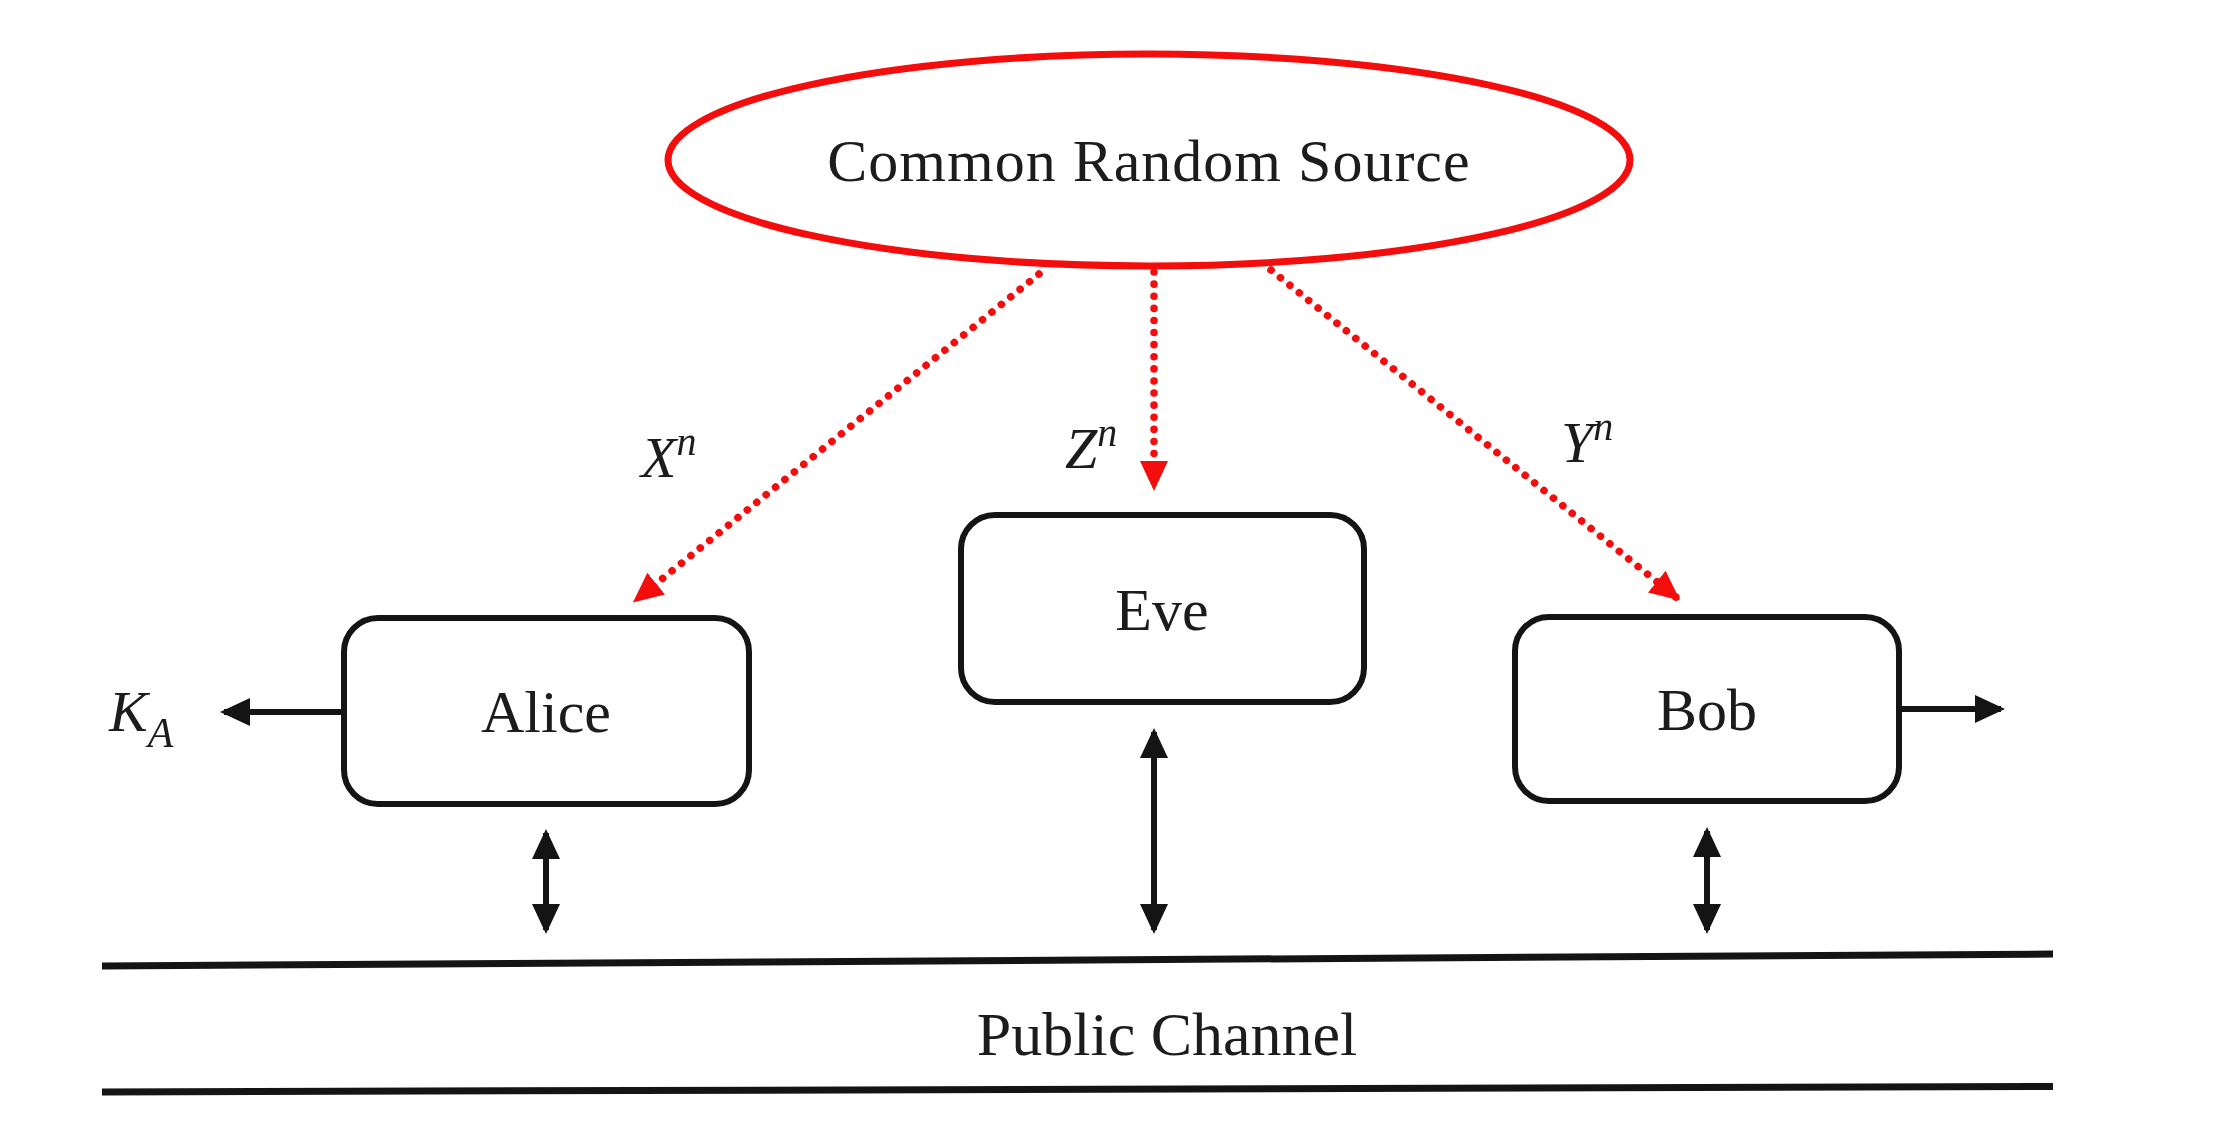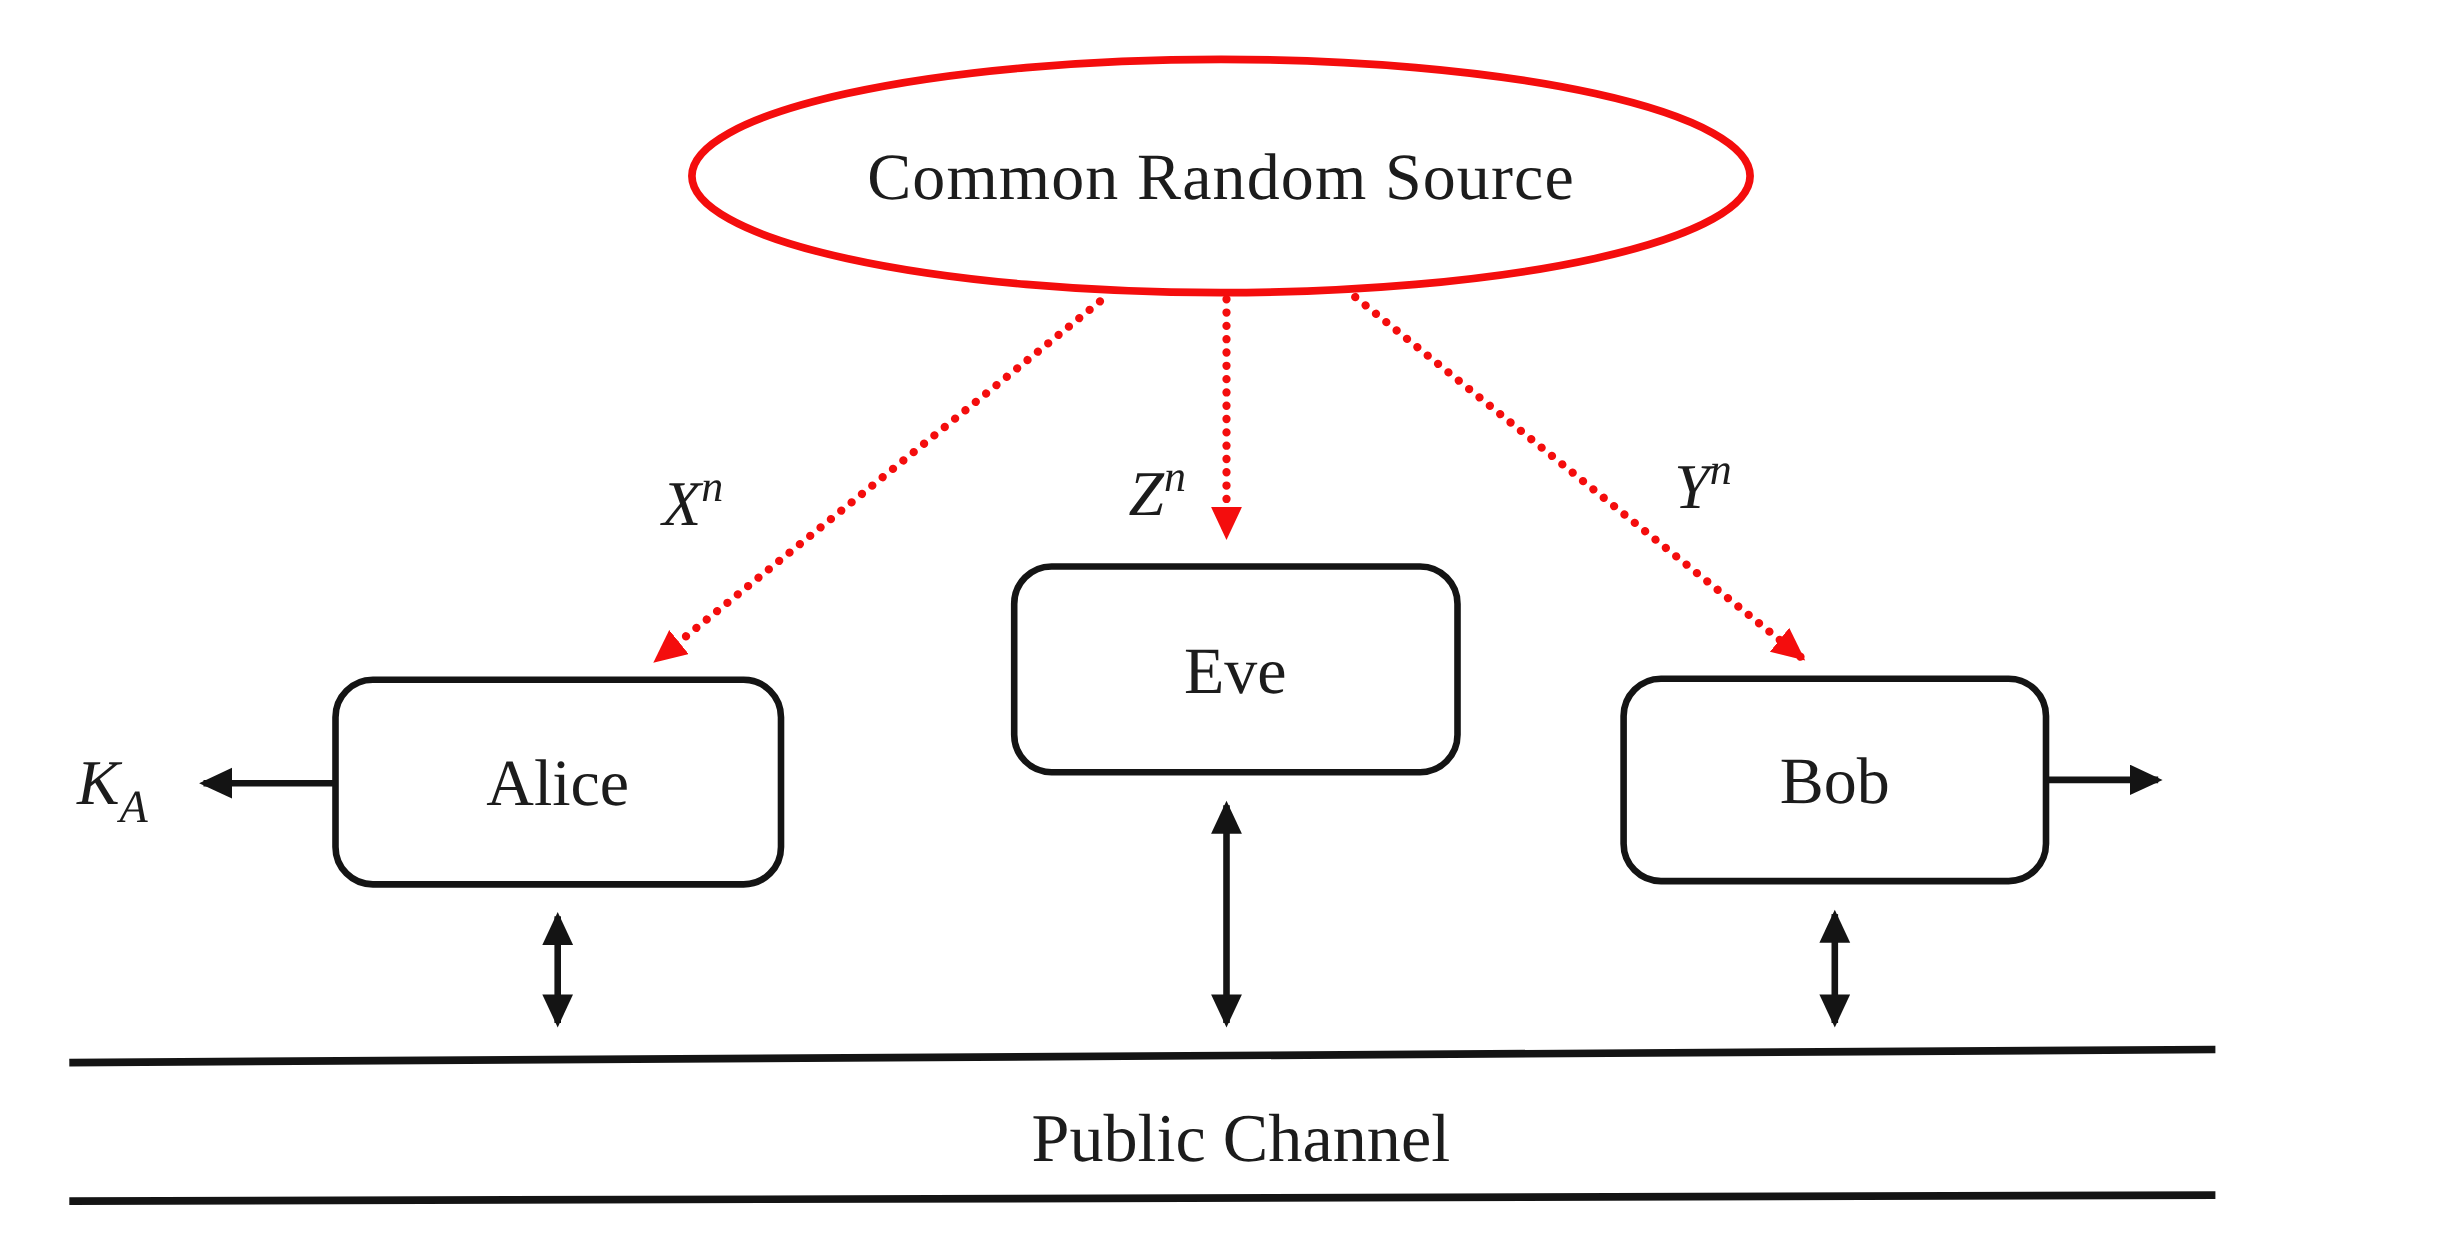--- a/index.html
+++ b/index.html
@@ -6,20 +6,21 @@
     margin: 0;
     padding: 0;
     background: #ffffff;
   }
   .stage {
     position: relative;
     width: 2014px;
     height: 1138px;
     background: #ffffff;
     overflow: hidden;
+    margin-left: 39px;
   }
   svg { display: block; }
 
   svg text {
     font-family: "Liberation Serif", "DejaVu Serif", serif;
     fill: #1c1c1c;
   }
   .node-label { font-size: 60px; text-anchor: middle; }
   .source-label { font-size: 60px; text-anchor: middle; letter-spacing: 1px; }
   .channel-label { font-size: 62px; text-anchor: middle; }

